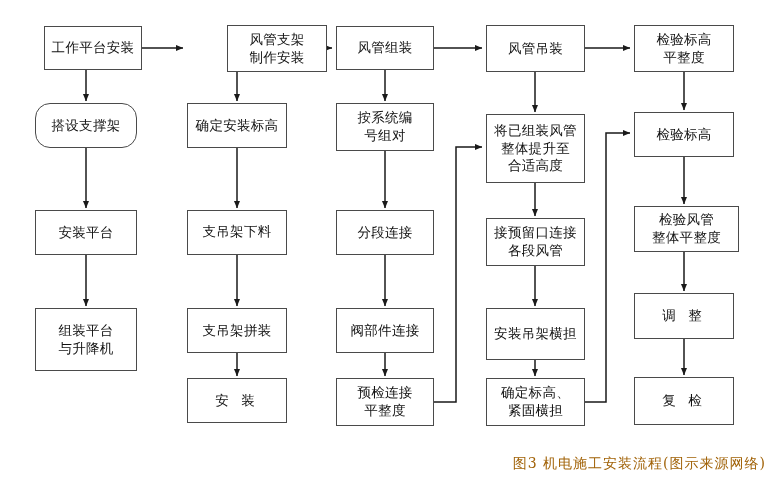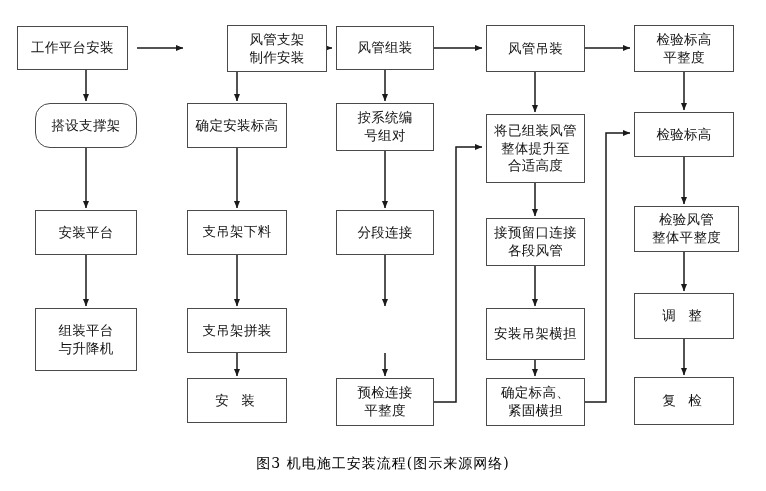--- a/index.html
+++ b/index.html
@@ -34,23 +34,23 @@
     letter-spacing:0.3px;
     font-weight:500;
     white-space:pre-line;
     z-index:2;
   }
   .node.wide-space{letter-spacing:4px;text-align:center;}
   .caption{
     position:absolute;
     left:0;right:0;
     top:455px;
-    text-align:center;
+    text-align:right;
     font-size:14px;
-    color:#000000;
+    color:#a16207;
     letter-spacing:1px;
     font-family:"DejaVu Serif","Liberation Serif",serif;
   }
 </style>
 </head>
 <body>
 
 <div id="chart">
 
   <svg id="wires" viewBox="0 0 766 491" xmlns="http://www.w3.org/2000/svg">
@@ -88,37 +88,38 @@
       <path d="M684,72  L684,110"></path>
       <path d="M684,157 L684,204"></path>
       <path d="M684,252 L684,291"></path>
       <path d="M684,339 L684,375"></path>
 
       <path d="M434,402 L456,402 L456,147 L482,147"></path>
       <path d="M585,402 L606,402 L606,133 L630,133"></path>
     </g>
   </svg>
 
-  <div class="node" style="left:17px;top:26px;width:111px;height:44px;">工作平台安装</div>
+  <div class="node" style="left:44px;top:26px;width:98px;height:44px;">工作平台安装</div>
   <div class="node" style="left:35px;top:103px;width:102px;height:45px;border-radius:15px;">搭设支撑架</div>
   <div class="node" style="left:35px;top:210px;width:102px;height:45px;">安装平台</div>
   <div class="node" style="left:35px;top:308px;width:102px;height:63px;">组装平台
 与升降机</div>
 
   <div class="node" style="left:187px;top:25px;width:100px;height:47px;margin-left:40px;">风管支架
 制作安装</div>
   <div class="node" style="left:187px;top:103px;width:100px;height:45px;">确定安装标高</div>
   <div class="node" style="left:187px;top:210px;width:100px;height:45px;font-family:Liberation Mono, monospace;">支吊架下料</div>
   <div class="node" style="left:187px;top:308px;width:100px;height:45px;">支吊架拼装</div>
   <div class="node wide-space" style="left:187px;top:378px;width:100px;height:45px;">安 装</div>
 
   <div class="node" style="left:336px;top:26px;width:98px;height:44px;">风管组装</div>
   <div class="node" style="left:336px;top:103px;width:98px;height:48px;">按系统编
 号组对</div>
   <div class="node" style="left:336px;top:210px;width:98px;height:45px;">分段连接</div>
+  <div class="node" style="left:336px;top:308px;width:98px;height:45px;">阀部件连接</div>
   <div class="node" style="left:336px;top:378px;width:98px;height:48px;">预检连接
 平整度</div>
 
   <div class="node" style="left:486px;top:25px;width:99px;height:47px;">风管吊装</div>
   <div class="node" style="left:486px;top:114px;width:99px;height:69px;">将已组装风管
 整体提升至
 合适高度</div>
   <div class="node" style="left:486px;top:218px;width:99px;height:48px;">接预留口连接
 各段风管</div>
   <div class="node" style="left:486px;top:308px;width:99px;height:52px;">安装吊架横担</div>

